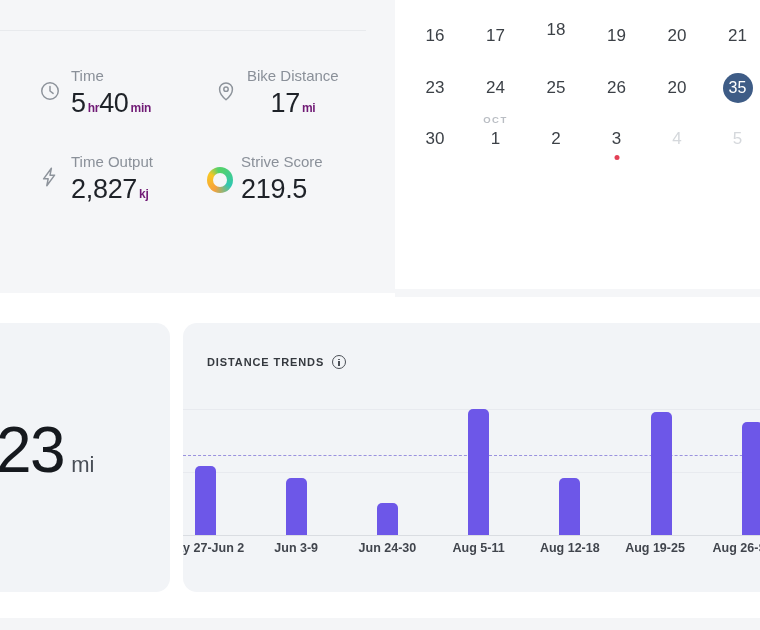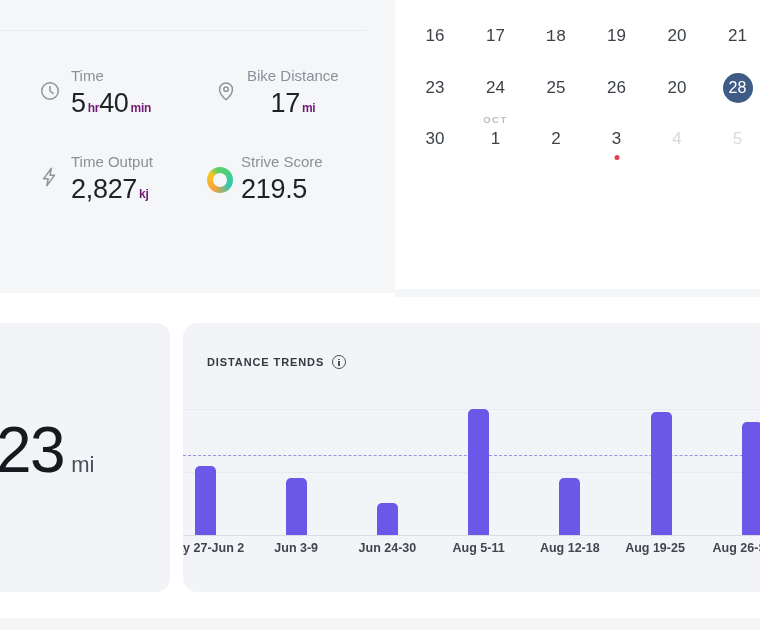--- a/index.html
+++ b/index.html
@@ -112,31 +112,31 @@
       <div>
         <div class="stat-label">Strive Score</div>
         <div class="stat-value"><span class="num">219.5</span></div>
       </div>
     </div>
   </div>
 
   <div class="calendar-panel">
       <div class="cal-cell" style="left: 10px; top: 10px;">16</div>
       <div class="cal-cell" style="left: 70.5px; top: 10px;">17</div>
-      <div class="cal-cell" style="left: 131px; top: 10px; font-family: Liberation Mono, monospace;">18</div>
+      <div class="cal-cell" style="left: 131px; top: 4px;">18</div>
       <div class="cal-cell" style="left: 191.5px; top: 10px;">19</div>
       <div class="cal-cell" style="left: 252px; top: 10px;">20</div>
       <div class="cal-cell" style="left: 312.5px; top: 10px;">21</div>
       <div class="cal-cell" style="left: 10px; top: 62px;">23</div>
       <div class="cal-cell" style="left: 70.5px; top: 62px;">24</div>
       <div class="cal-cell" style="left: 131px; top: 62px; text-align: center;">25</div>
       <div class="cal-cell" style="left: 191.5px; top: 62px;">26</div>
       <div class="cal-cell" style="left: 252px; top: 62px;">20</div>
       <div class="cal-cell" style="left: 312.5px; top: 62px;">
-        <div class="cal-sel" style="background: rgb(62, 92, 134);">28</div>
+        <div class="cal-sel" style="background: rgb(62, 92, 134);">35</div>
       </div>
       <div class="cal-cell" style="left: 10px; top: 113px;">30</div>
       <div class="cal-cell" style="left: 70.5px; top: 113px;">1<div class="cal-month">OCT</div></div>
       <div class="cal-cell" style="left: 131px; top: 113px;">2</div>
       <div class="cal-cell" style="left: 191.5px; top: 113px;">3<div class="cal-dot" style="background: rgb(227, 64, 86);"></div></div>
       <div class="cal-cell muted" style="left: 252px; top: 113px;">4</div>
       <div class="cal-cell muted" style="left: 312.5px; top: 113px;">5</div>
     </div>
   <div class="calendar-strip"></div>
 

